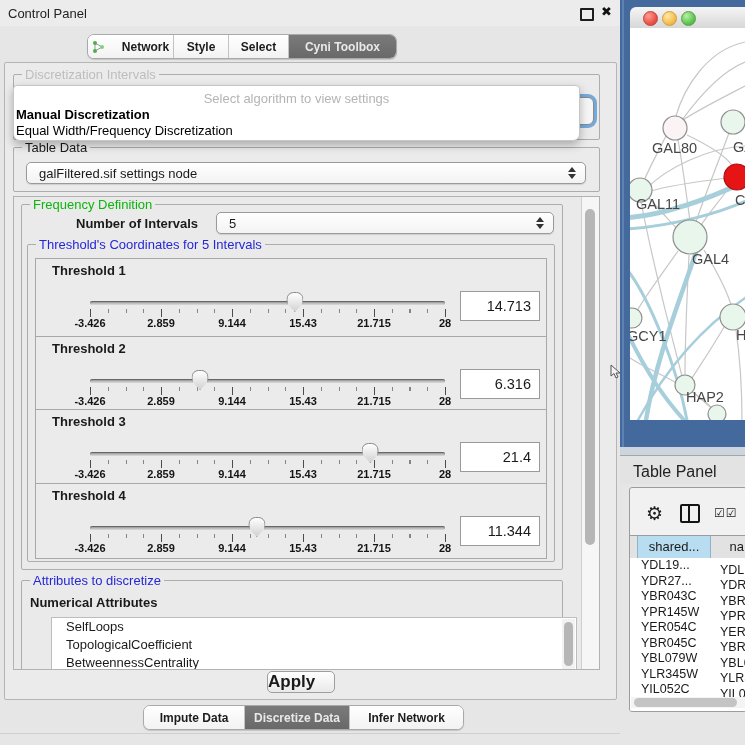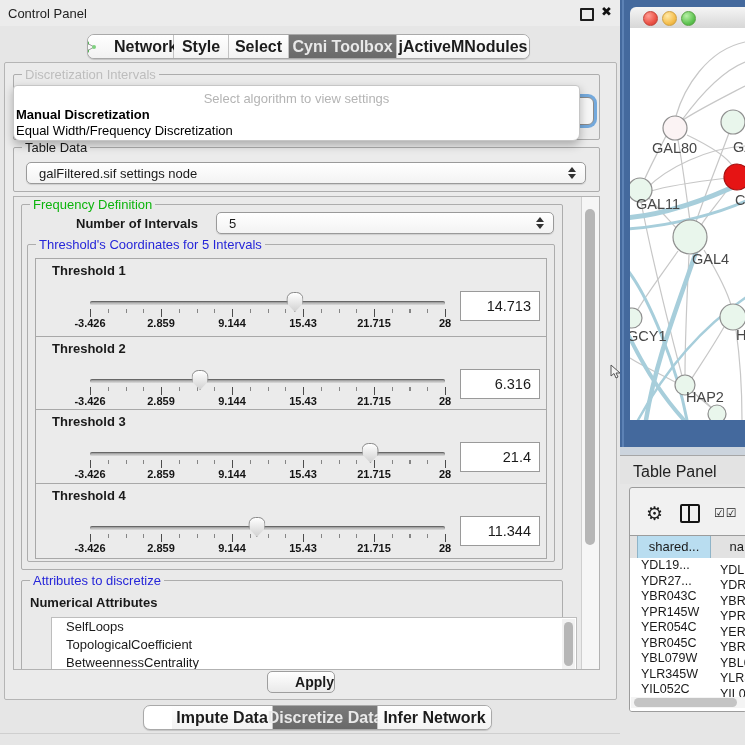--- a/index.html
+++ b/index.html
@@ -11,21 +11,21 @@
   
   .titlebar{left:0;top:0;width:620px;height:26px;background:#ececec;}
   .titlebar .title{left:8px;top:6px;font-size:13px;color:#222;}
   .float-icon{left:580px;top:8px;width:10px;height:9px;border:2px solid #1d1d1d;border-radius:1px;}
   .close-icon{left:601px;top:4px;font-size:13px;font-weight:bold;color:#111;font-family:"DejaVu Sans",sans-serif;}
 
   
   .seg{position:absolute;display:flex;height:23px;border:1px solid #a9a9a9;border-radius:7px;
        overflow:hidden;background:#fff;box-shadow:0 1px 1px rgba(0,0,0,.15);}
   .seg .tab{display:flex;align-items:center;justify-content:center;gap:17px;
-       font-size:16px;font-weight:bold;color:#1c1c1c;background:linear-gradient(#ffffff,#f2f2f2);
+       font-size:12px;font-weight:bold;color:#1c1c1c;background:linear-gradient(#ffffff,#f2f2f2);
        border-right:1px solid #c3c3c3;white-space:nowrap;}
   .seg .tab:last-child{border-right:none;}
   .seg .tab.sel{background:linear-gradient(#7a7a7a,#696969);color:#e9e9e9;}
   .net-glyph{width:13px;height:14px;display:inline-block;}
 
   
   .outer-panel{left:4px;top:62px;width:611px;height:636px;background:#ebebeb;
                border:1px solid #b5b5b5;border-radius:2px;}
 
   
@@ -82,21 +82,21 @@
          border:1px solid #9a9a9a;font-size:14.5px;text-align:right;line-height:28px;
          padding-right:8px;box-sizing:content-box;}
 
   
   .listbox{position:absolute;background:#fff;border:1px solid #bdbdbd;font-size:13px;}
   .listbox .item{padding-left:14px;line-height:18px;white-space:nowrap;}
   .list-scroll{position:absolute;right:1px;top:1px;width:13px;bottom:1px;background:#f2f2f2;}
   .list-scroll .thumb{position:absolute;left:2px;top:3px;width:9px;height:44px;border-radius:5px;background:#b6b6b6;}
 
   .btn{position:absolute;background:linear-gradient(#ffffff,#e9e9e9);border:1px solid #9e9e9e;
-       border-radius:5px;font-size:14px;font-weight:bold;text-align:right;}
+       border-radius:5px;font-size:17px;font-weight:bold;text-align:left;}
 
   .bottom-divider{left:0;top:733px;width:620px;height:1px;background:#cfcfcf;}
 
   
   .net-window{left:620px;top:0;width:125px;height:447px;background:#44699d;}
   .net-window .inner-hl{position:absolute;left:2px;top:0;width:2px;height:100%;background:#5d82b5;}
   .net-titlebar{position:absolute;left:10px;top:7px;right:0;height:21px;border-radius:6px 0 0 0;
        background:linear-gradient(#f5f5f5,#d7d7d7);border-bottom:1px solid #a8a8a8;}
   .tl{position:absolute;top:4px;width:13px;height:13px;border-radius:50%;}
   .tl.red{left:13px;background:radial-gradient(circle at 35% 30%,#ff9d95,#ec5448 60%,#c93a30);border:1px solid #c24138;}
@@ -153,23 +153,20 @@
     </div>
     <div class="tab" style="width:54px;">
       <span>Style</span>
     </div>
     <div class="tab" style="width:59px;">
       <span>Select</span>
     </div>
     <div class="tab sel" style="width:107px;">
       <span>Cyni Toolbox</span>
     </div>
-    <div class="tab" style="width:132px;">
-      <span>jActiveMNodules</span>
-    </div>
   </div>
 
   <div class="abs outer-panel"></div>
 
   <div class="group" style="left:13px;top:74px;width:585px;height:64px;">
     <span class="legend gray">Discretization Intervals</span>
   </div>
   <div class="abs focus-combo"></div>
 
   <div class="abs popup">
@@ -289,21 +286,21 @@
     </div>
 
     <div class="vscroll">
       <div class="thumb" style="top:12px;height:336px;"></div>
     </div>
   </div>
 
   <div class="btn" style="left:267px;top:671px;width:66px;height:20px;line-height:20px;">Apply</div>
 
   <div class="seg" style="left:143px;top:705px;">
-    <div class="tab" style="width:100px;margin-left:28px;">
+    <div class="tab" style="width:100px;">
       <span>Impute Data</span>
     </div>
     <div class="tab sel" style="width:104px;">
       <span>Discretize Data</span>
     </div>
     <div class="tab" style="width:113px;">
       <span>Infer Network</span>
     </div>
   </div>
   <div class="abs bottom-divider"></div>

